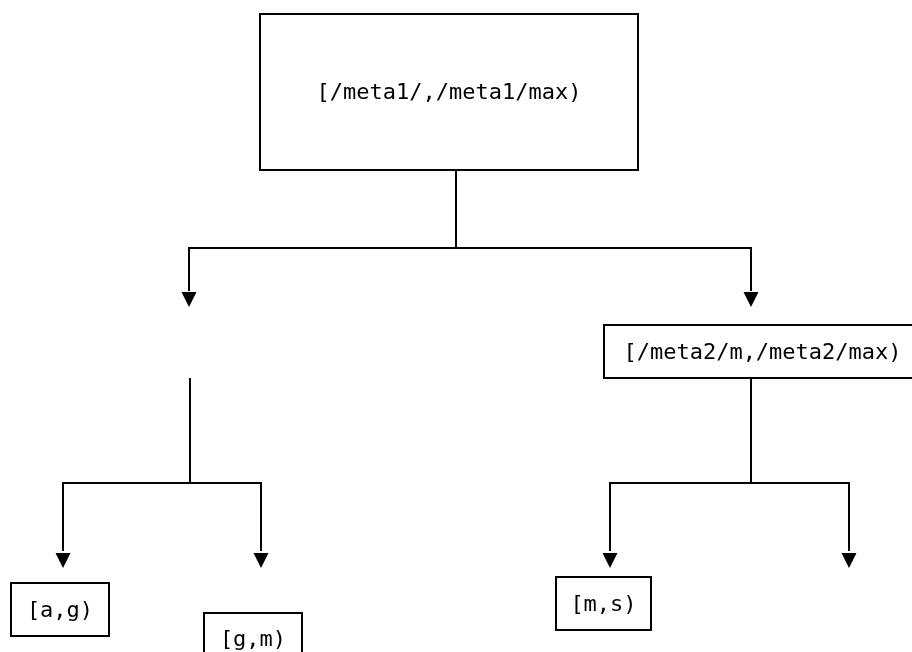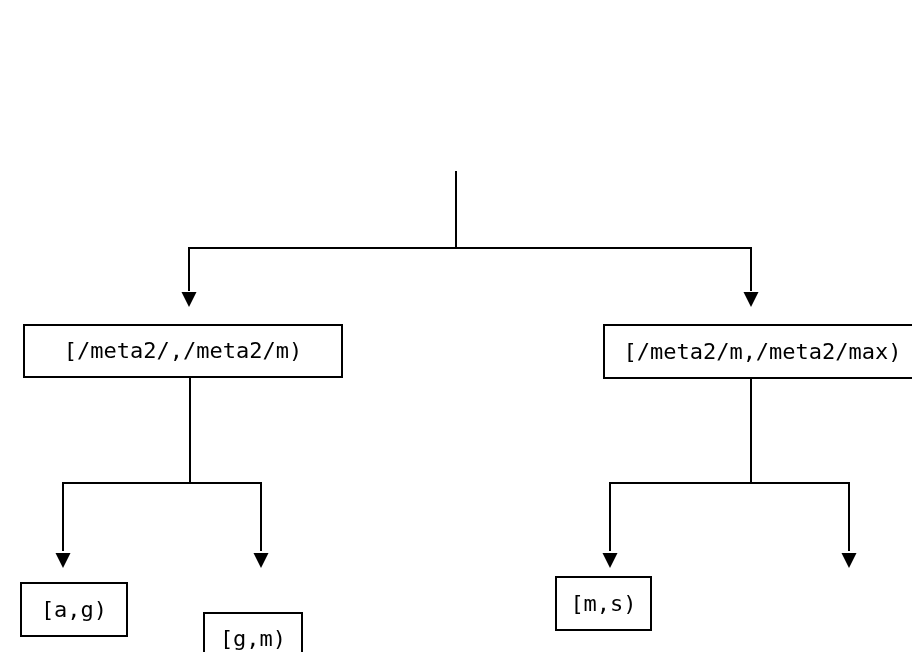--- a/index.html
+++ b/index.html
@@ -32,21 +32,21 @@
     justify-content: center;
     font-size: 22px;
     line-height: 1;
     color: #000000;
     white-space: nowrap;
     letter-spacing: 0px;
   }
   .node-root   { left: 259px; top: 13px;  width: 380px; height: 158px; }
   .node-l2a    { left: 23px;  top: 324px; width: 320px; height: 54px; }
   .node-l2b    { left: 603px; top: 324px; width: 319px; height: 55px; }
-  .node-leaf0  { left: 20px;   top: 582px; width: 108px; height: 55px; }
+  .node-leaf0  { left: 10px;   top: 582px; width: 100px; height: 55px; }
   .node-leaf1  { left: 203px; top: 612px; width: 100px; height: 54px; }
   .node-leaf2  { left: 555px; top: 576px; width: 97px;  height: 55px; }
   .node-leaf3  { left: 779px; top: 582px; width: 122px; height: 55px; }
 </style>
 </head>
 <body>
 
 <div class="canvas">
 
   <svg class="connectors" viewBox="0 0 912 652" xmlns="http://www.w3.org/2000/svg">
@@ -77,24 +77,24 @@
       <path d="M610,483 L849,483"></path>
       <path d="M610,482 L610,551"></path>
       <path d="M849,482 L849,551"></path>
     </g>
     <g fill="#000000" stroke="none">
       <polygon points="602.5,553 617.5,553 610,568"></polygon>
       <polygon points="841.5,553 856.5,553 849,568"></polygon>
     </g>
   </svg>
 
+  <div class="node node-root">
+    <span>[/meta1/,/meta1/max)</span>
+  </div>
 
-  <div class="node node-l2a">
-    <span>[/meta2/,/meta2/m)</span>
-  </div>
 
   <div class="node node-l2b">
     <span>[/meta2/m,/meta2/max)</span>
   </div>
 
   <div class="node node-leaf0">
     <span>[a,g)</span>
   </div>
 
   <div class="node node-leaf1">

